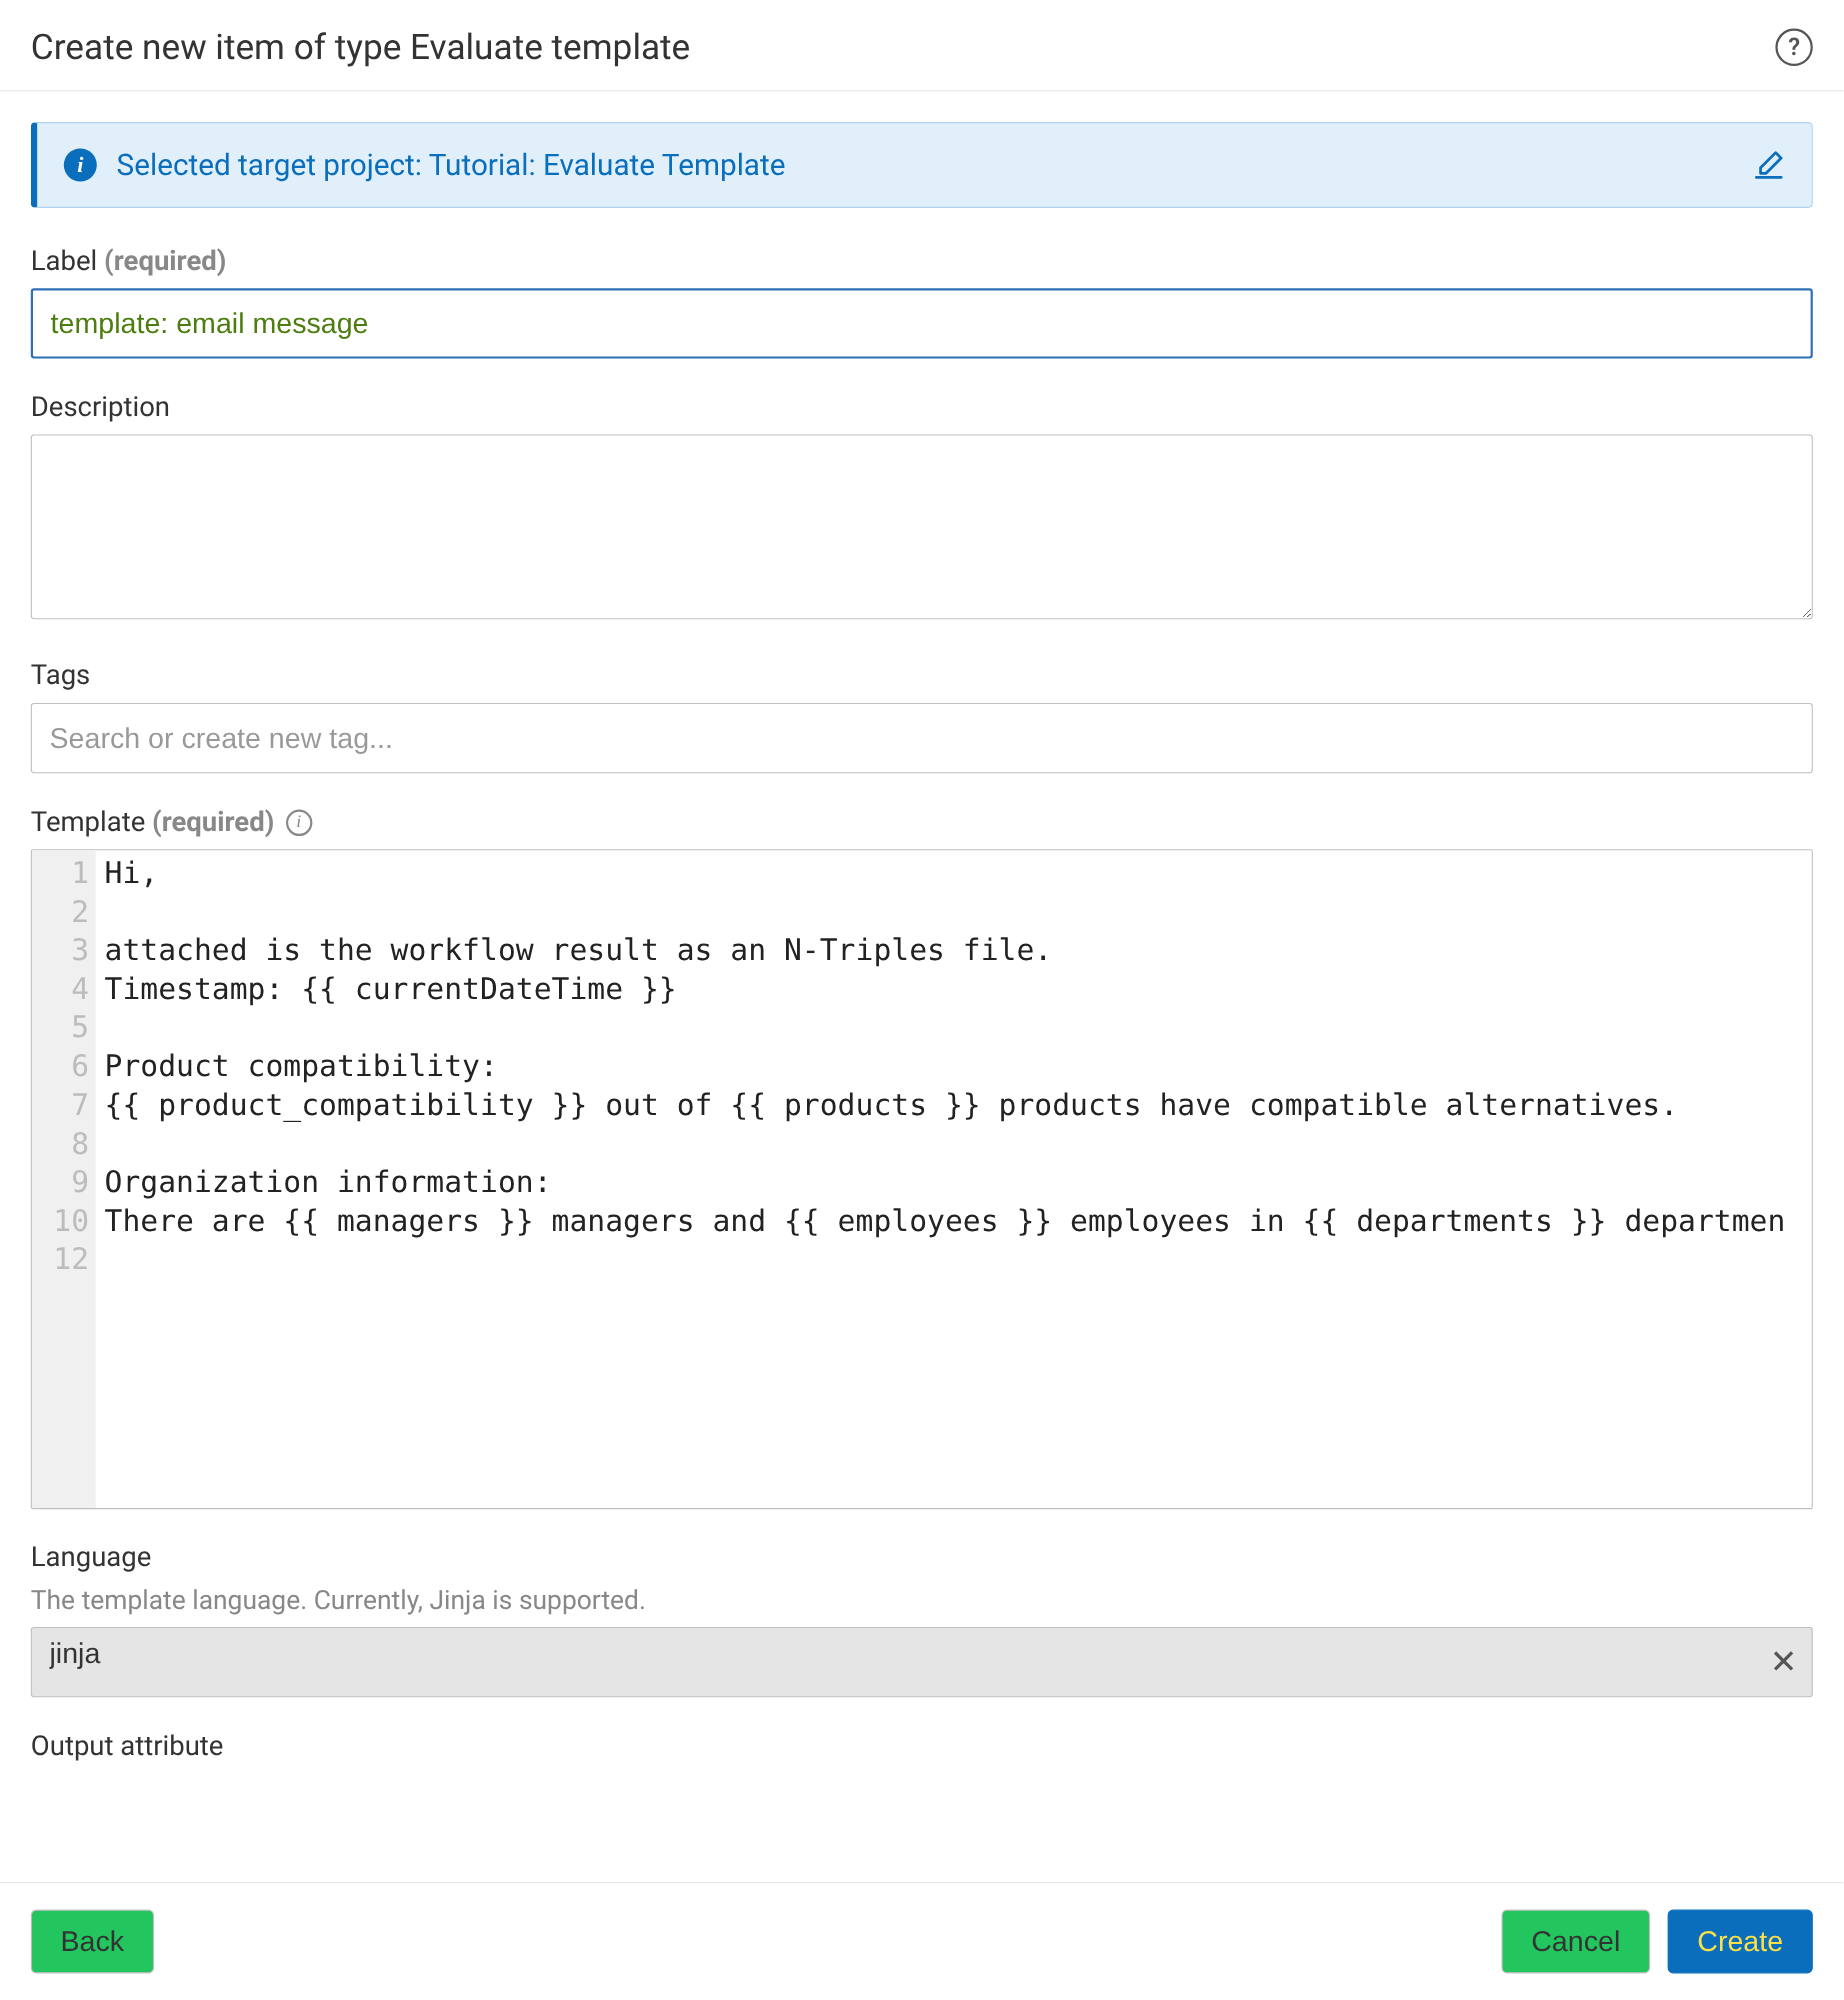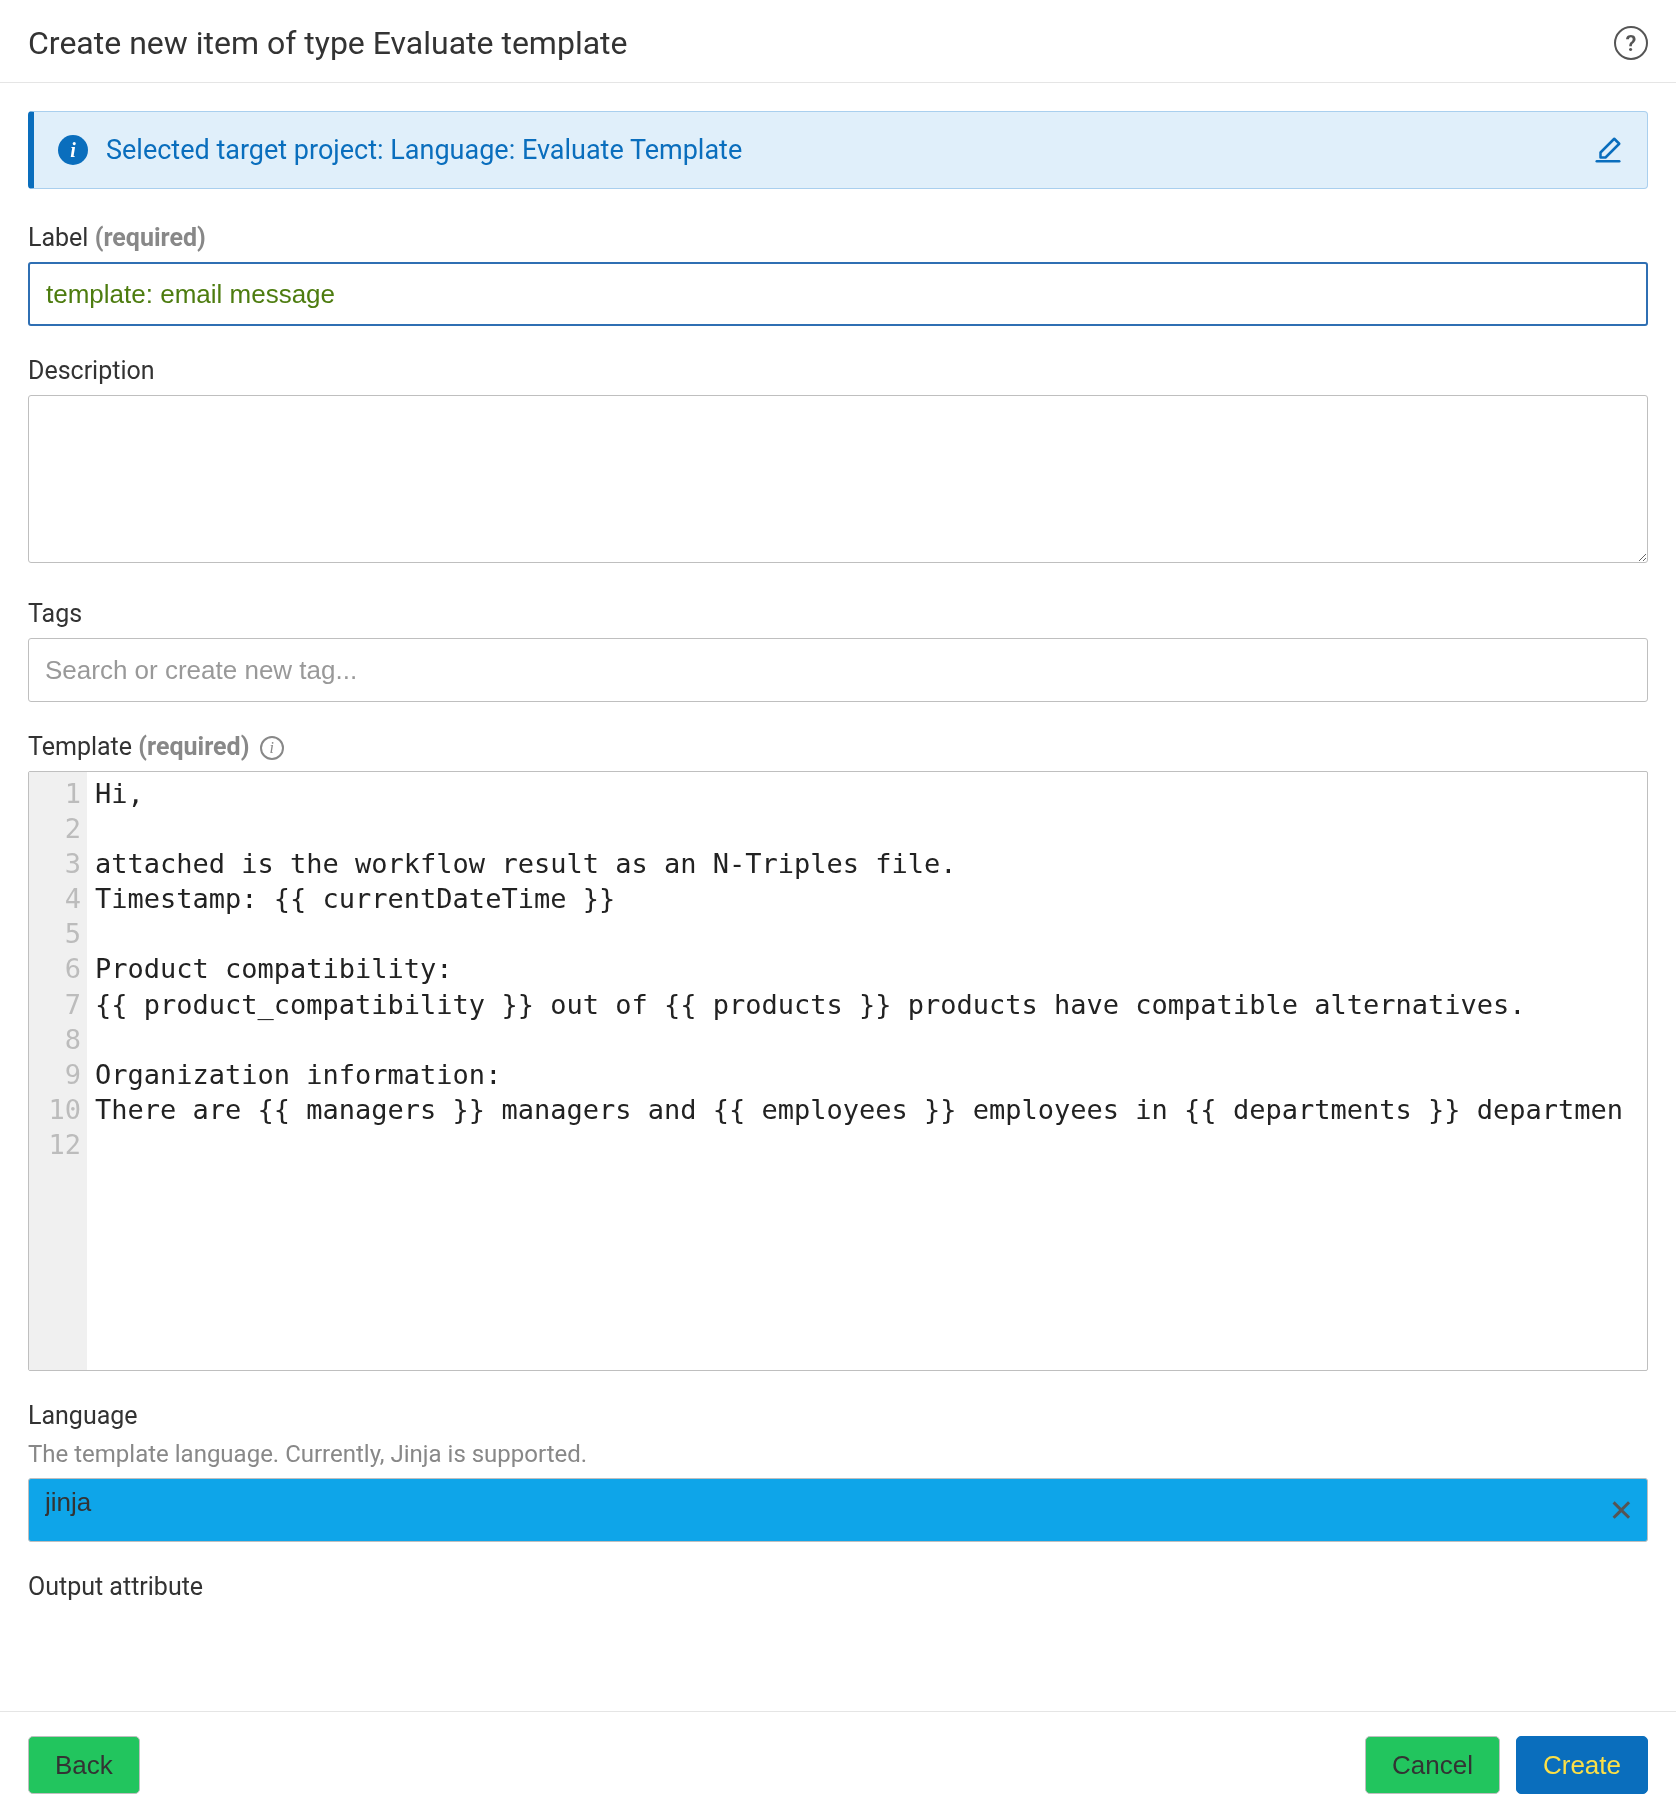--- a/index.html
+++ b/index.html
@@ -159,21 +159,21 @@
   }
   .select-input {
     width: 100%;
     height: 64px;
     border: 1px solid #bfbfbf;
     border-radius: 3px;
     padding: 0 56px 16px 16px;
     font-size: 26px;
     color: #333;
     outline: none;
-    background: #0ea5e9;
+    background: #e5e5e5;
   }
   .clear-btn {
     position: absolute;
     right: 14px; top: 50%; transform: translateY(-50%);
     font-size: 30px; color: #555; cursor: pointer;
     background: none; border: none; padding: 0;
   }
 
   .cutoff-label {
     font-size: 25px; color:#333; margin-top: 30px; margin-bottom: 4px;
@@ -211,21 +211,21 @@
 
   <div class="header">
     <h1>Create new item of type Evaluate template</h1>
     <div class="help-icon">?</div>
   </div>
 
   <div class="body">
 
     <div class="info-banner">
       <div class="info-circle">i</div>
-      <div class="msg">Selected target project: Language: Evaluate Template</div>
+      <div class="msg">Selected target project: Tutorial: Evaluate Template</div>
       <div class="edit-icon">
         <svg width="30" height="30" viewBox="0 0 24 24" fill="none" stroke="#0a6ebd" stroke-width="2" stroke-linecap="round" stroke-linejoin="round">
           <path d="M17 3l4 4-11 11H6v-4L17 3z"></path>
           <path d="M3 21h18"></path>
         </svg>
       </div>
     </div>
 
     <div class="field-block">
       <div class="field-label">

